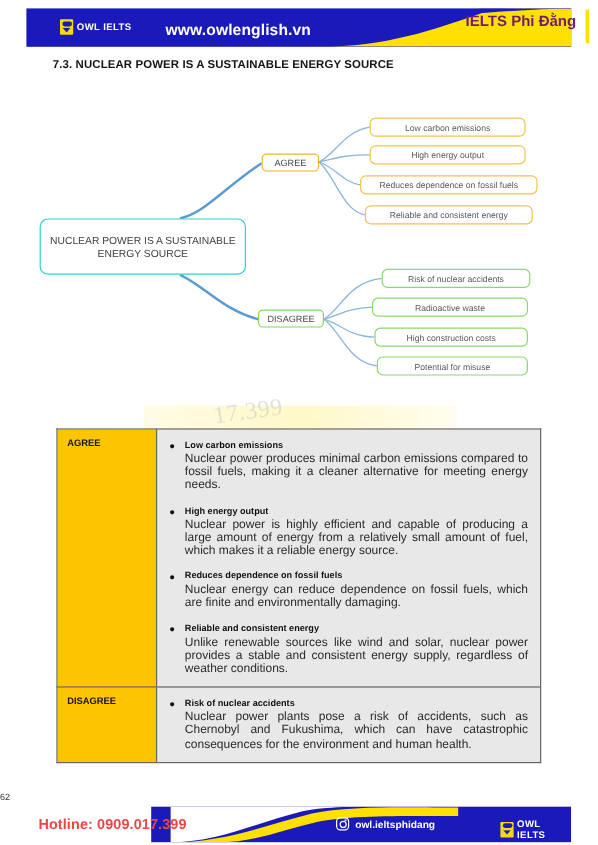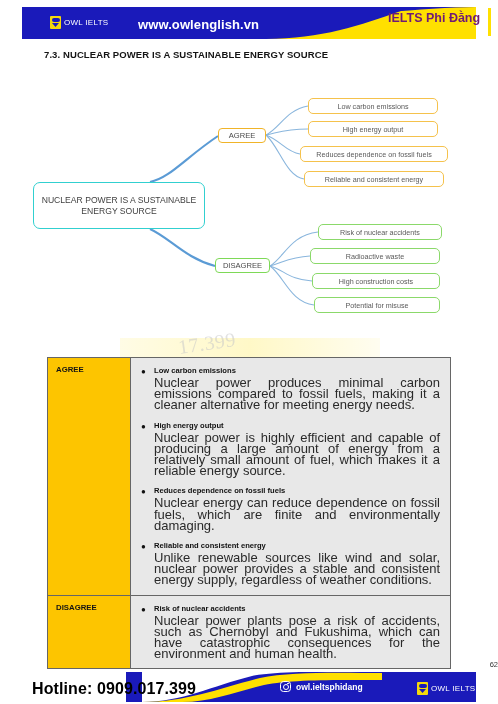--- a/index.html
+++ b/index.html
@@ -40,23 +40,22 @@
     border-radius: 2px;
   }
   .owl-badge::after {
     content: "";
     position: absolute; left: 2px; top: 7px;
     width: 7px; height: 4px;
     background: #1a1aba;
     clip-path: polygon(0 0, 100% 0, 50% 100%);
   }
   .brand-text {
-    color: #ffffff; font-size: 8px; font-weight: normal;
+    color: #ffffff; font-size: 8px; font-weight: bold;
     letter-spacing: 0.3px;
-    text-align: right;
   }
   .header-url {
     position: absolute; left: 116px; top: 10px;
     color: #ffffff; font-size: 13px; font-weight: bold;
     letter-spacing: 0.1px;
   }
   .header-right {
     position: absolute; left: 388px; top: 11px;
     color: #701a75; font-size: 12.5px; font-weight: bold;
   }
@@ -151,44 +150,44 @@
     width: 13px; flex: 0 0 13px;
     font-size: 8px; line-height: 11px; color: #111;
     padding-top: 1px;
   }
   .bullet-content { flex: 1; }
   .bullet-title {
     font-size: 7.6px; font-weight: bold; color: #111;
     line-height: 11px; margin-bottom: 1px;
   }
   .bullet-text {
-    font-size: 13px; color: #2a2a2a; line-height: 11.2px;
+    font-size: 10px; color: #2a2a2a; line-height: 11.2px;
     text-align: justify;
   }
 
   
   .page-number {
     position: absolute; left: 0; top: 660px; width: 498px;
-    text-align: right; font-size: 7.5px; color: #333;
+    text-align: left; font-size: 7.5px; color: #333;
   }
 
   
   .footer {
     position: absolute; left: 22px; top: 672px;
     width: 454px; height: 30px;
     overflow: hidden;
   }
   .footer-blue {
     position: absolute; right: 0; top: 0; width: 350px; height: 30px;
     background: #1a1aba;
   }
   .footer-swoosh { position: absolute; left: 120px; top: 0; width: 240px; height: 30px; }
   .hotline {
     position: absolute; left: 10px; top: 8px;
-    color: #000000; font-size: 16px; font-weight: bold;
+    color: #ef4444; font-size: 12px; font-weight: bold;
     letter-spacing: 0.1px;
   }
   .footer-ig {
     position: absolute; left: 258px; top: 9px;
     display: flex; align-items: center; gap: 5px;
   }
   .ig-icon {
     width: 11px; height: 11px;
     border: 1.3px solid #fff; border-radius: 3.5px;
     position: relative;

